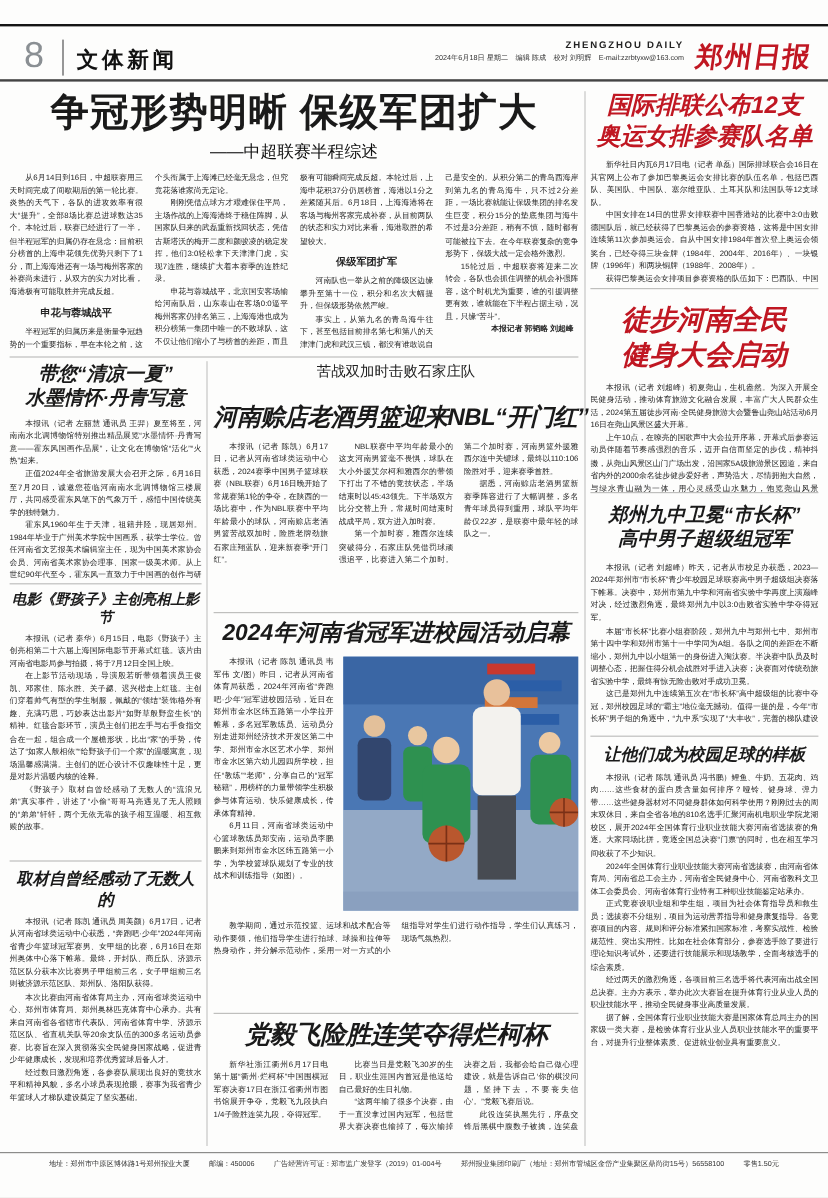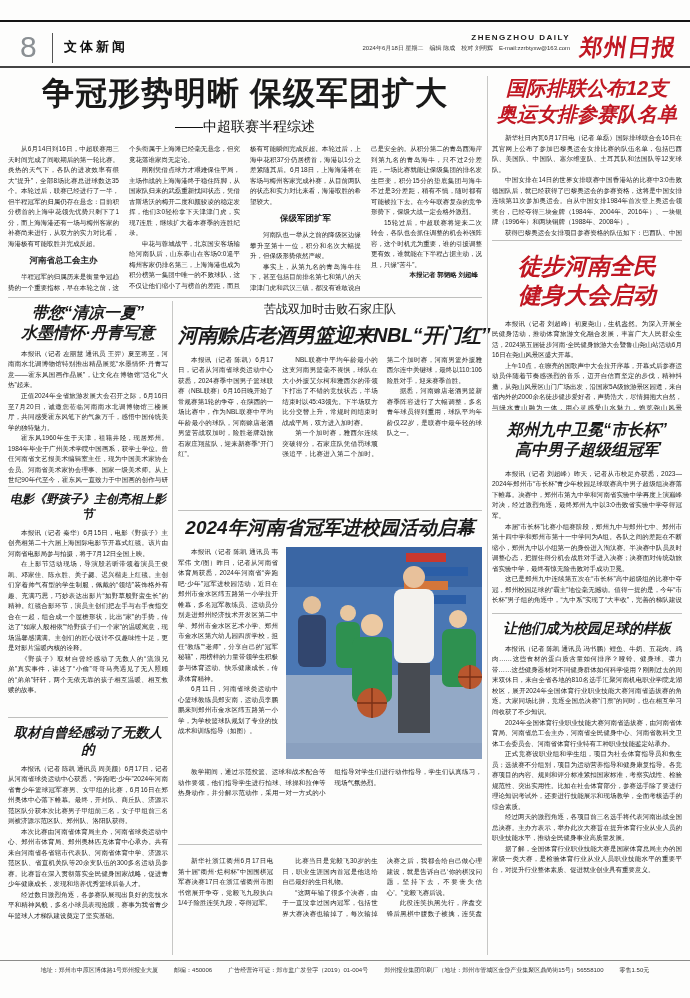--- a/index.html
+++ b/index.html
@@ -6,21 +6,21 @@
   .page{position:relative;width:690px;height:998px;margin:0 auto;background:#fdfdfc;
         font-family:"Liberation Sans","DejaVu Sans",sans-serif;color:#1a1a1a;overflow:hidden;}
   .abs{position:absolute;}
   .hline{position:absolute;background:#bfbfbd;height:1px;}
   .vline{position:absolute;background:#c7c7c5;width:1px;}
   
   .toprule{position:absolute;left:0;top:20px;width:690px;height:2px;background:#151515;}
   .headrule{position:absolute;left:0;top:66px;width:690px;height:1.5px;background:#444;}
   .pagenum{font-size:30px;color:#8a8f93;font-weight:normal;line-height:1;}
   .numline{position:absolute;background:#555;width:1px;}
-  .section{font-size:13px;font-weight:bold;letter-spacing:3px;color:#111;}
+  .section{font-size:18px;font-weight:bold;letter-spacing:3px;color:#111;}
   .paper-en{font-size:8px;font-weight:bold;letter-spacing:1.5px;color:#222;text-align:right;}
   .dateline{font-size:6px;color:#333;text-align:right;margin-top:2px;white-space:nowrap;}
   .masthead{font-family:"Liberation Serif","DejaVu Serif",serif;font-size:23px;font-weight:bold;
             color:#c01722;transform:skewX(-8deg);letter-spacing:1px;}
   
   .h-main{font-size:32px;font-weight:bold;text-align:center;letter-spacing:1px;line-height:1.1;}
   .h-main-sub{font-size:14px;text-align:center;margin-top:7px;color:#111;}
   .h2{font-weight:bold;text-align:center;line-height:1.28;font-style:italic;}
   .red{color:#c01722;}
   .kicker{font-size:12px;text-align:center;color:#222;}
@@ -52,21 +52,21 @@
     <div class="dateline">2024年6月18日 星期二　编辑 陈成　校对 刘明辉　E-mail:zzrbtyxw@163.com</div>
   </div>
   <div class="abs masthead" style="right:14px;top:32px;">郑州日报</div>
   <div class="headrule"></div>
 
   <div class="abs" style="left:8px;top:76px;width:474px;">
     <div class="h-main">争冠形势明晰 保级军团扩大</div>
     <div class="h-main-sub">——中超联赛半程综述</div>
     <div class="body cols4" style="height:156px;margin-top:8px;">
         <p>从6月14日到16日，中超联赛用三天时间完成了间歇期后的第一轮比赛。炎热的天气下，各队的进攻效率有很大“提升”，全部8场比赛总进球数达35个。本轮过后，联赛已经进行了一半，但半程冠军的归属仍存在悬念：目前积分榜首的上海申花领先优势只剩下了1分，而上海海港还有一场与梅州客家的补赛尚未进行，从双方的实力对比看，海港极有可能取胜并完成反超。</p>
-        <p class="sub">河南省总工会主办</p>
+        <p class="sub">申花与蓉城战平</p>
         <p>半程冠军的归属历来是衡量争冠趋势的一个重要指标，早在本轮之前，这个头衔属于上海滩已经毫无悬念，但究竟花落谁家尚无定论。</p>
         <p>刚刚凭借点球方才艰难保住平局，主场作战的上海海港终于稳住阵脚，从国家队归来的武磊重新找回状态，凭借古斯塔沃的梅开二度和颜骏凌的稳定发挥，他们3:0轻松拿下天津津门虎，实现7连胜，继续扩大着本赛季的连胜纪录。</p>
         <p>申花与蓉城战平，北京国安客场输给河南队后，山东泰山在客场0:0逼平梅州客家仍排名第三，上海海港也成为积分榜第一集团中唯一的不败球队，这不仅让他们缩小了与榜首的差距，而且极有可能瞬间完成反超。本轮过后，上海申花积37分仍居榜首，海港以1分之差紧随其后。6月18日，上海海港将在客场与梅州客家完成补赛，从目前两队的状态和实力对比来看，海港取胜的希望较大。</p>
         <p class="sub">保级军团扩军</p>
         <p>河南队也一举从之前的降级区边缘攀升至第十一位，积分和名次大幅提升，但保级形势依然严峻。</p>
         <p>事实上，从第九名的青岛海牛往下，甚至包括目前排名第七和第八的天津津门虎和武汉三镇，都没有谁敢说自己是安全的。从积分第二的青岛西海岸到第九名的青岛海牛，只不过2分差距，一场比赛就能让保级集团的排名发生巨变，积分15分的垫底集团与海牛不过是3分差距，稍有不慎，随时都有可能被拉下去。在今年联赛复杂的竞争形势下，保级大战一定会格外激烈。</p>
         <p>15轮过后，中超联赛将迎来二次转会，各队也会抓住调整的机会补强阵容，这个时机尤为重要，谁的引援调整更有效，谁就能在下半程占据主动，况且，只缘“苦斗”。</p>
         <p class="byl">本报记者 郭韬略 刘超峰</p>
       </div>
   </div>
@@ -148,21 +148,21 @@
     <div class="h2" style="font-size:13.5px;">取材自曾经感动了无数人的</div>
     <div class="body" style="height:208px;margin-top:5px;">
         <p>本报讯（记者 陈凯 通讯员 周美颜）6月17日，记者从河南省球类运动中心获悉，“奔跑吧·少年”2024年河南省青少年篮球冠军赛男、女甲组的比赛，6月16日在郑州奥体中心落下帷幕。最终，开封队、商丘队、济源示范区队分获本次比赛男子甲组前三名，女子甲组前三名则被济源示范区队、郑州队、洛阳队获得。</p>
         <p>本次比赛由河南省体育局主办，河南省球类运动中心、郑州市体育局、郑州奥林匹克体育中心承办。共有来自河南省各省辖市代表队、河南省体育中学、济源示范区队、省直机关队等20余支队伍的300多名运动员参赛。比赛旨在深入贯彻落实全民健身国家战略，促进青少年健康成长，发现和培养优秀篮球后备人才。</p>
         <p>经过数日激烈角逐，各参赛队展现出良好的竞技水平和精神风貌，多名小球员表现抢眼，赛事为我省青少年篮球人才梯队建设奠定了坚实基础。</p>
       </div>
   </div>
 
   <div class="abs" style="left:178px;top:301px;width:304px;">
     <div class="kicker">苦战双加时击败石家庄队</div>
-    <div class="h2" style="font-size:20px;letter-spacing:-0.5px;white-space:nowrap;margin-top:5px;">河南赊店老酒男篮迎来NBL“开门红”</div>
+    <div class="h2" style="font-size:20px;letter-spacing:-0.5px;white-space:nowrap;margin-top:18px;">河南赊店老酒男篮迎来NBL“开门红”</div>
     <div class="body cols3" style="height:150px;margin-top:6px;">
         <p>本报讯（记者 陈凯）6月17日，记者从河南省球类运动中心获悉，2024赛季中国男子篮球联赛（NBL联赛）6月16日晚开始了常规赛第1轮的争夺，在陕西的一场比赛中，作为NBL联赛中平均年龄最小的球队，河南赊店老酒男篮苦战双加时，险胜老牌劲旅石家庄翔蓝队，迎来新赛季“开门红”。</p>
         <p>NBL联赛中平均年龄最小的这支河南男篮毫不畏惧，球队在大小外援艾尔柯和雅西尔的带领下打出了不错的竞技状态，半场结束时以45:43领先。下半场双方比分交替上升，常规时间结束时战成平局，双方进入加时赛。</p>
         <p>第一个加时赛，雅西尔连续突破得分，石家庄队凭借罚球顽强追平，比赛进入第二个加时。第二个加时赛，河南男篮外援雅西尔连中关键球，最终以110:106险胜对手，迎来赛季首胜。</p>
         <p>据悉，河南赊店老酒男篮新赛季阵容进行了大幅调整，多名青年球员得到重用，球队平均年龄仅22岁，是联赛中最年轻的球队之一。</p>
       </div>
   </div>
   <div class="hline" style="left:178px;top:510px;width:304px;"></div>
 
   <div class="abs" style="left:178px;top:516px;width:304px;">
@@ -207,20 +207,21 @@
         </svg>
       </div>
     </div>
     <div class="body cols2" style="height:78px;margin-top:8px;">
         <p>教学期间，通过示范投篮、运球和战术配合等动作要领，他们指导学生进行拍球、球操和拉伸等热身动作，并分解示范动作，采用一对一方式的小组指导对学生们进行动作指导，学生们认真练习，现场气氛热烈。</p>
       </div>
   </div>
   <div class="hline" style="left:178px;top:844px;width:304px;"></div>
 
   <div class="abs" style="left:178px;top:850px;width:304px;">
+    <div class="h2" style="font-size:21px;">党毅飞险胜连笑夺得烂柯杯</div>
     <div class="body cols3" style="height:72px;margin-top:6px;">
         <p>新华社浙江衢州6月17日电 第十届“衢州·烂柯杯”中国围棋冠军赛决赛17日在浙江省衢州市图书馆展开争夺，党毅飞九段执白1/4子险胜连笑九段，夺得冠军。</p>
         <p>比赛当日是党毅飞30岁的生日，职业生涯国内首冠是他送给自己最好的生日礼物。</p>
         <p>“这两年输了很多个决赛，由于一直没拿过国内冠军，包括世界大赛决赛也输掉了，每次输掉决赛之后，我都会给自己做心理建设，就是告诉自己‘你的棋没问题，坚持下去，不要丧失信心’。”党毅飞赛后说。</p>
         <p>此役连笑执黑先行，序盘交锋后黑棋中腹数子被擒，连笑盘面一度落后。此后，党毅飞虽然下出缓手，仍带着优势进入官子阶段。关键时刻，党毅飞在中腹一步随手，连笑抓住机会将局势扳回。然而好景不长，连笑出现失误，至214手党毅飞获胜。</p>
       </div>
   </div>
 
   <div class="vline" style="left:172px;top:301px;height:654px;"></div>
   <div class="vline" style="left:487px;top:76px;height:879px;"></div>

